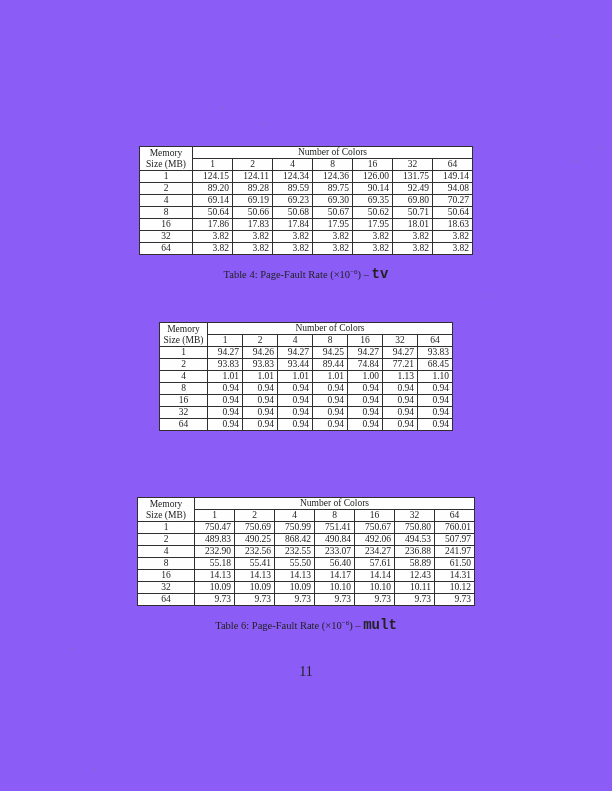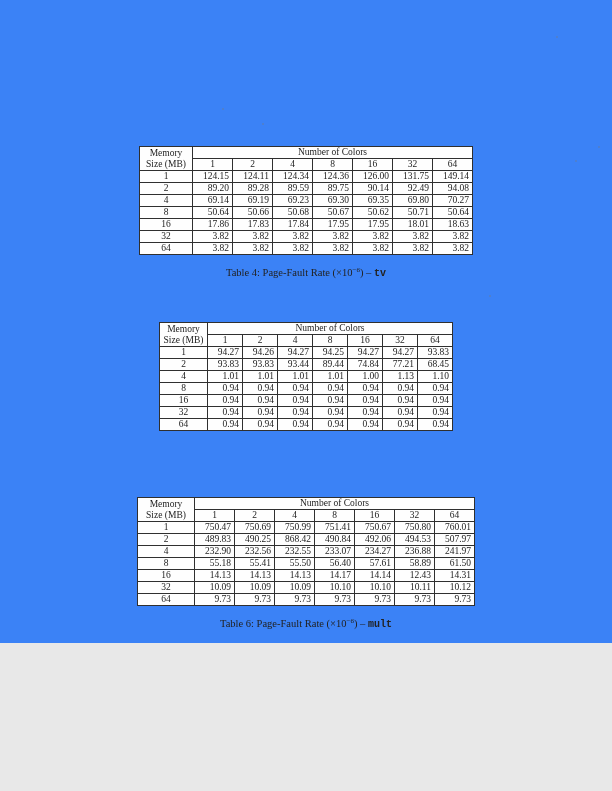--- a/index.html
+++ b/index.html
@@ -1,21 +1,21 @@
 <!DOCTYPE html>
 <html><head>
 <meta charset="utf-8">
 <style>
   html, body { margin: 0; padding: 0; }
   body { background: #e8e8e8; }
   .page {
     position: relative;
     width: 612px;
-    height: 643px;
-    background: #3b82f6;
+    height: 791px;
+    background: #8b5cf6;
     font-family: "Liberation Serif", "DejaVu Serif", serif;
     color: #1c1c1c;
     overflow: hidden;
     margin: 0 auto;
   }
   figure.tbl {
     position: absolute;
     left: 0;
     width: 612px;
     margin: 0;
@@ -52,21 +52,21 @@
     font-size: 10.5px;
     color: #222;
   }
   figcaption sup {
     font-size: 7px;
     vertical-align: 4px;
     letter-spacing: 0;
   }
   figcaption code {
     font-family: "Liberation Mono", "DejaVu Sans Mono", monospace;
-    font-size: 10px;
+    font-size: 14px;
     font-weight: 600;
   }
   .page-number {
     position: absolute;
     top: 664px;
     left: 0;
     width: 612px;
     text-align: center;
     font-size: 14px;
     color: #222;

